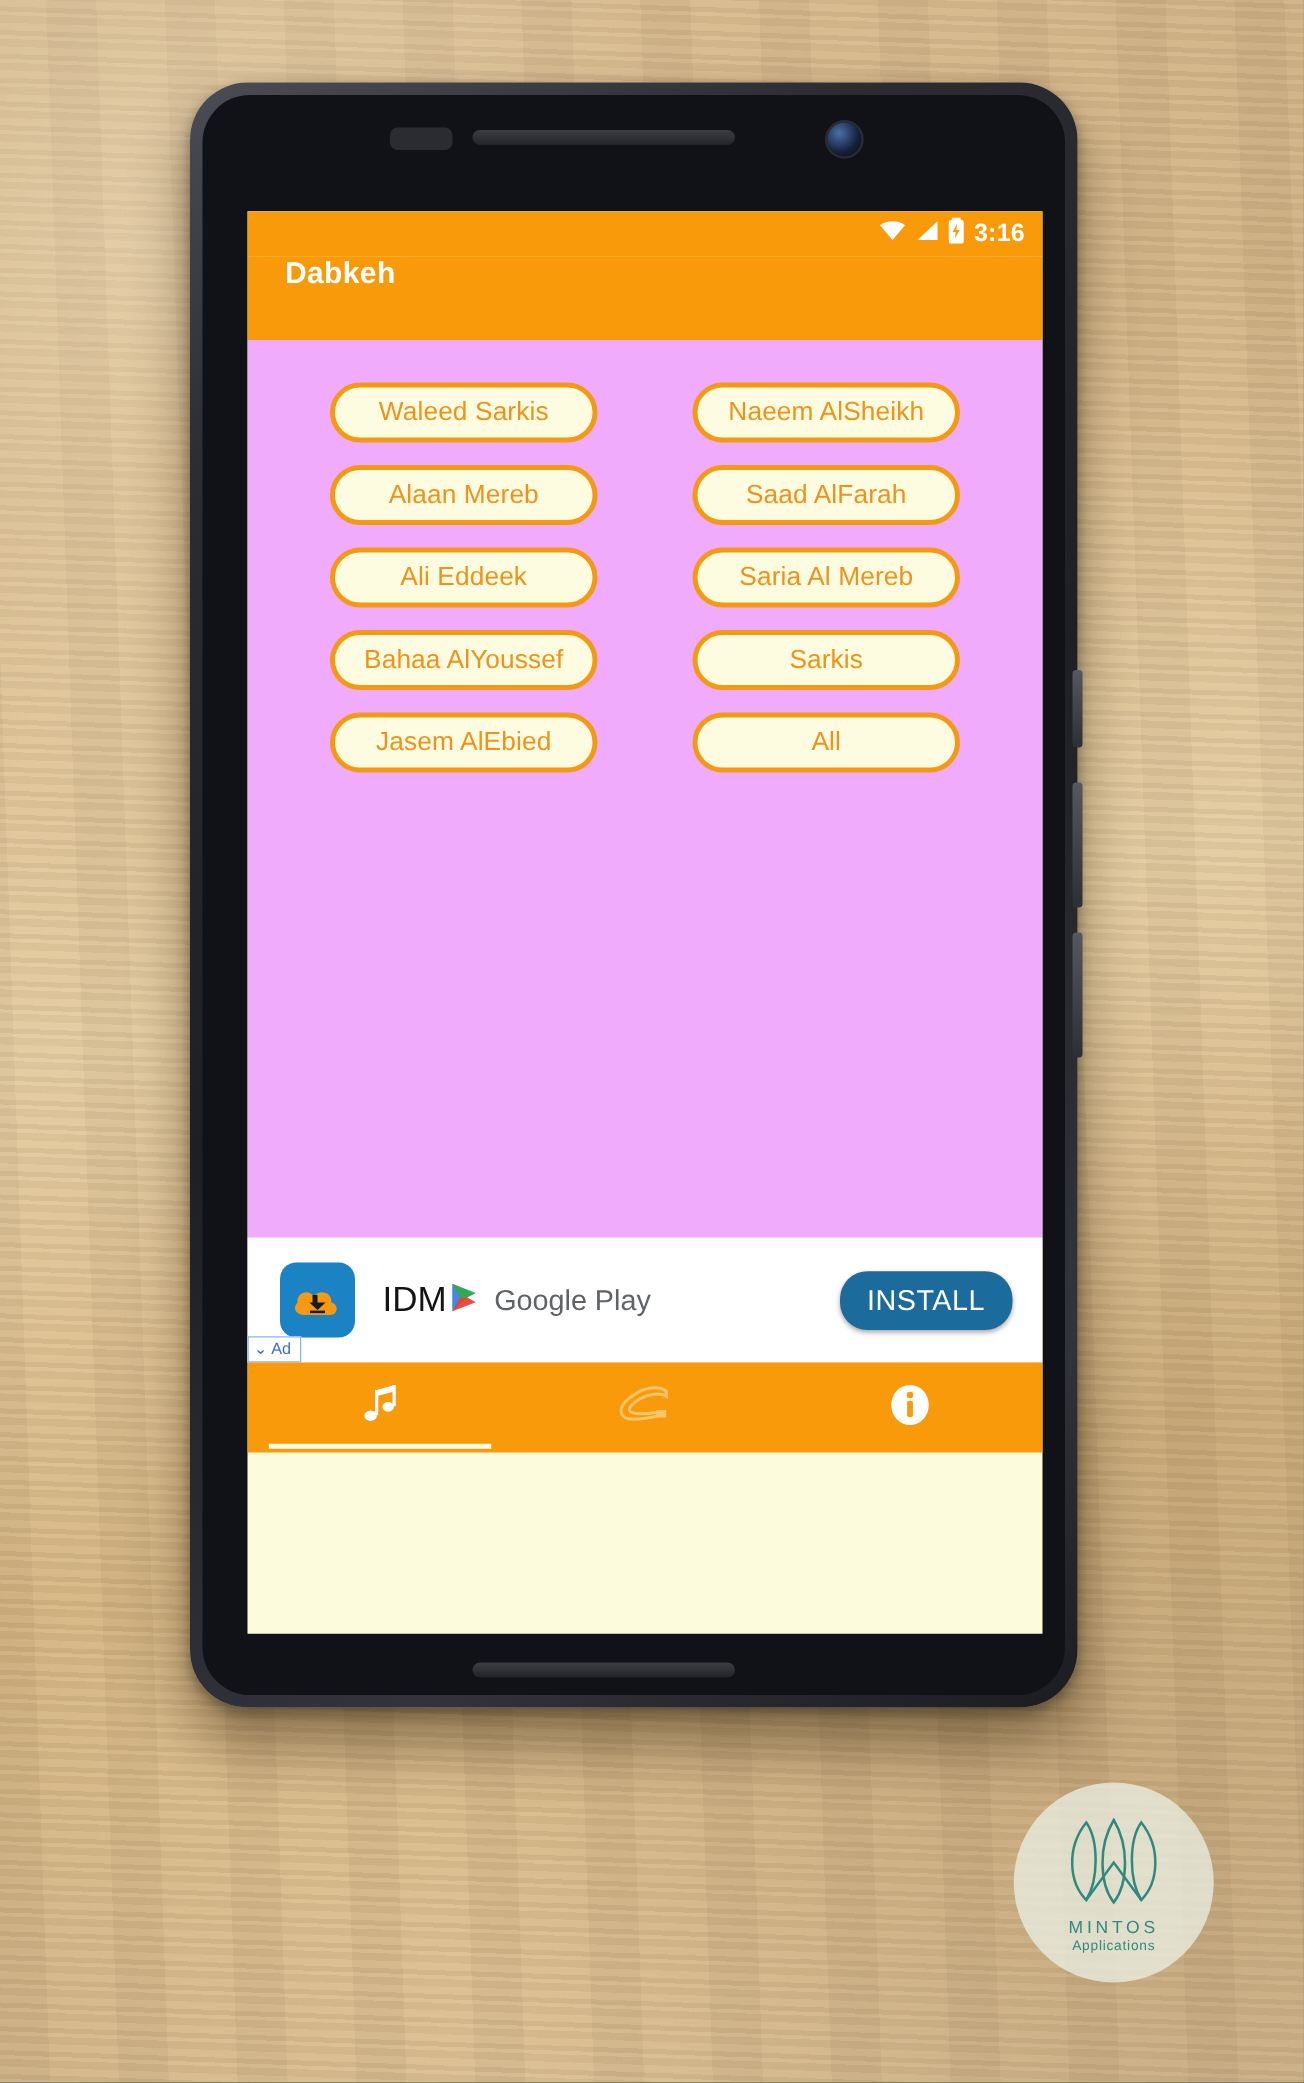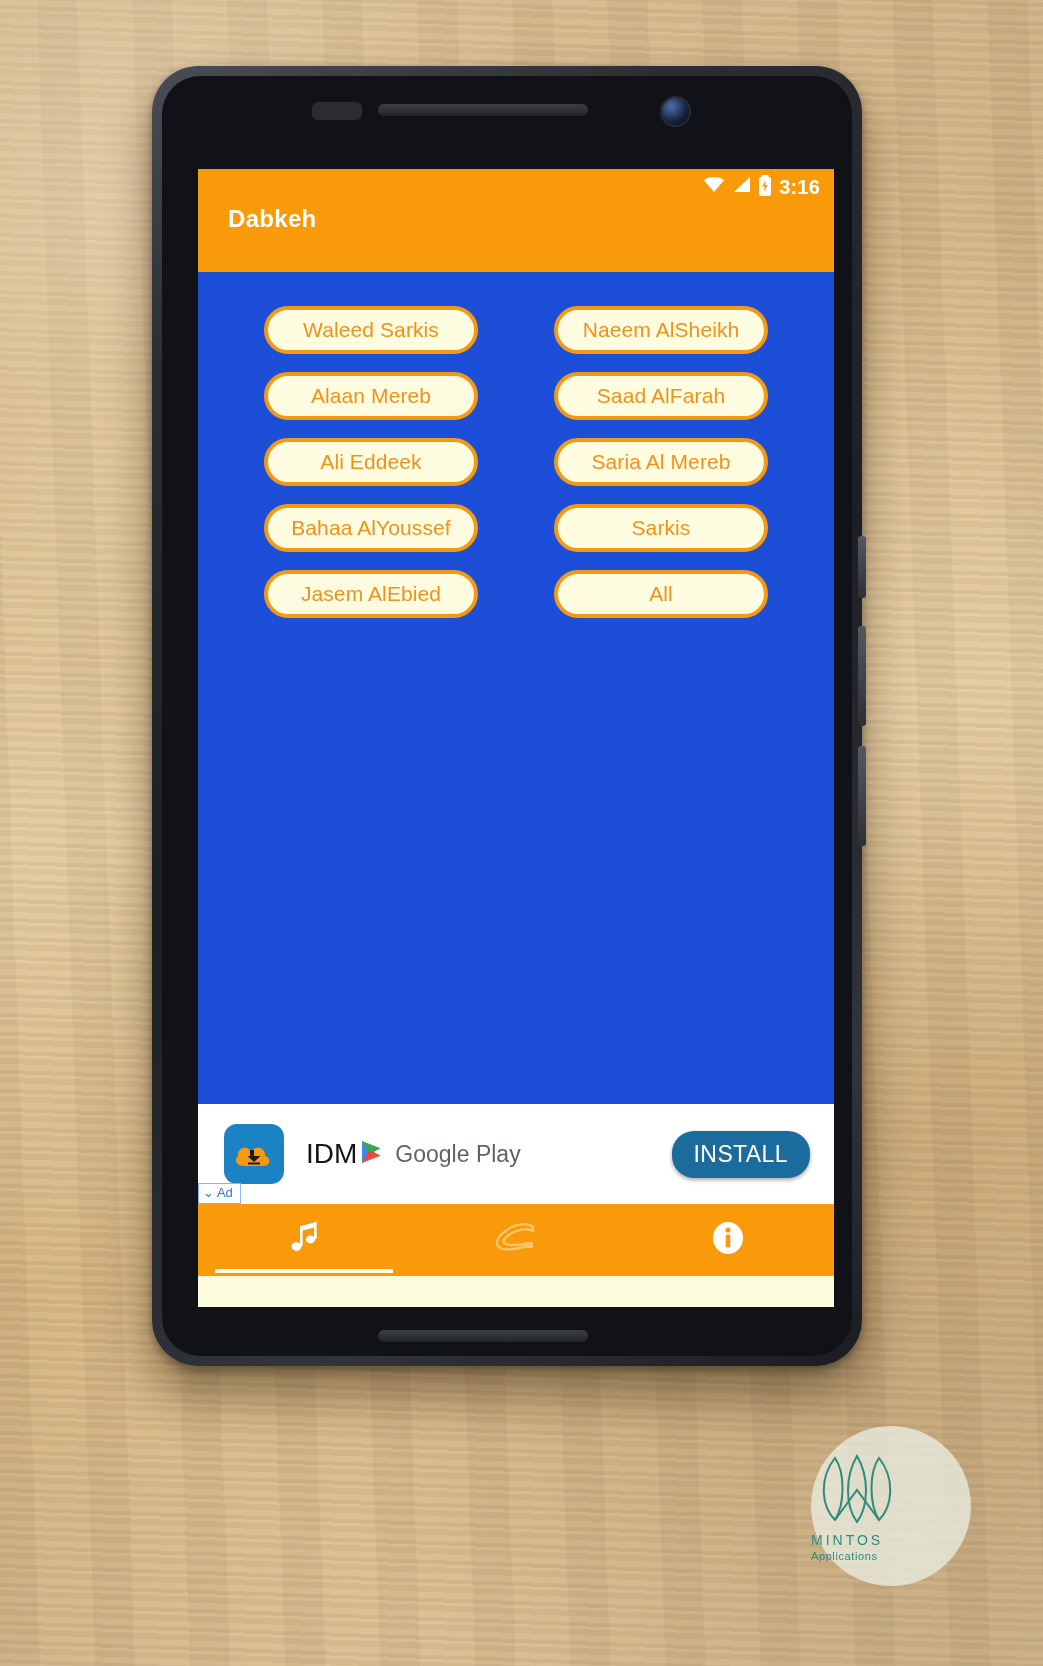--- a/index.html
+++ b/index.html
@@ -94,21 +94,21 @@
 
   
   #appbar{
     height:67px;background:#f99a0b;display:flex;align-items:flex-start;
     padding-left:30px;box-sizing:border-box;
   }
   #appbar .title{color:#fff;font-size:24px;font-weight:700;letter-spacing:0.3px;}
 
   
   #content{
-    background:#1d4ed8;height:932px;position:relative;padding-top:34px;box-sizing:border-box;
+    background:#f0abfc;height:818px;position:relative;padding-top:34px;box-sizing:border-box;
   }
   .cols{display:flex;justify-content:center;gap:76px;align-items:flex-start;}
   .col{display:flex;flex-direction:column;gap:18px;}
   .pill{
     width:214px;height:48px;
     border:4px solid #f49a12;
     border-radius:26px;
     background:#fdfce0;
     color:#f0921a;
     font-size:21px;
@@ -161,21 +161,21 @@
   #bottomnav .navitem.active:after{
     content:"";position:absolute;left:8%;right:8%;bottom:3px;height:4px;background:#fffbe8;
   }
   .nav-ico{display:block;}
 
   
   #watermark{
     position:absolute;right:72px;bottom:80px;width:160px;height:160px;
     border-radius:50%;
     background:rgba(236,243,233,0.72);
-    display:flex;flex-direction:column;align-items:flex-start;justify-content:center;gap:2px;
+    display:flex;flex-direction:column;align-items:center;justify-content:center;gap:2px;
   }
   #watermark .wm-name{font-size:14px;color:#2f8a7e;letter-spacing:3px;}
   #watermark .wm-sub{font-size:11px;color:#2f8a7e;letter-spacing:0.6px;}
 </style>
 </head>
 <body>
 
 <div id="wood"></div>
 
 <div id="phone">

